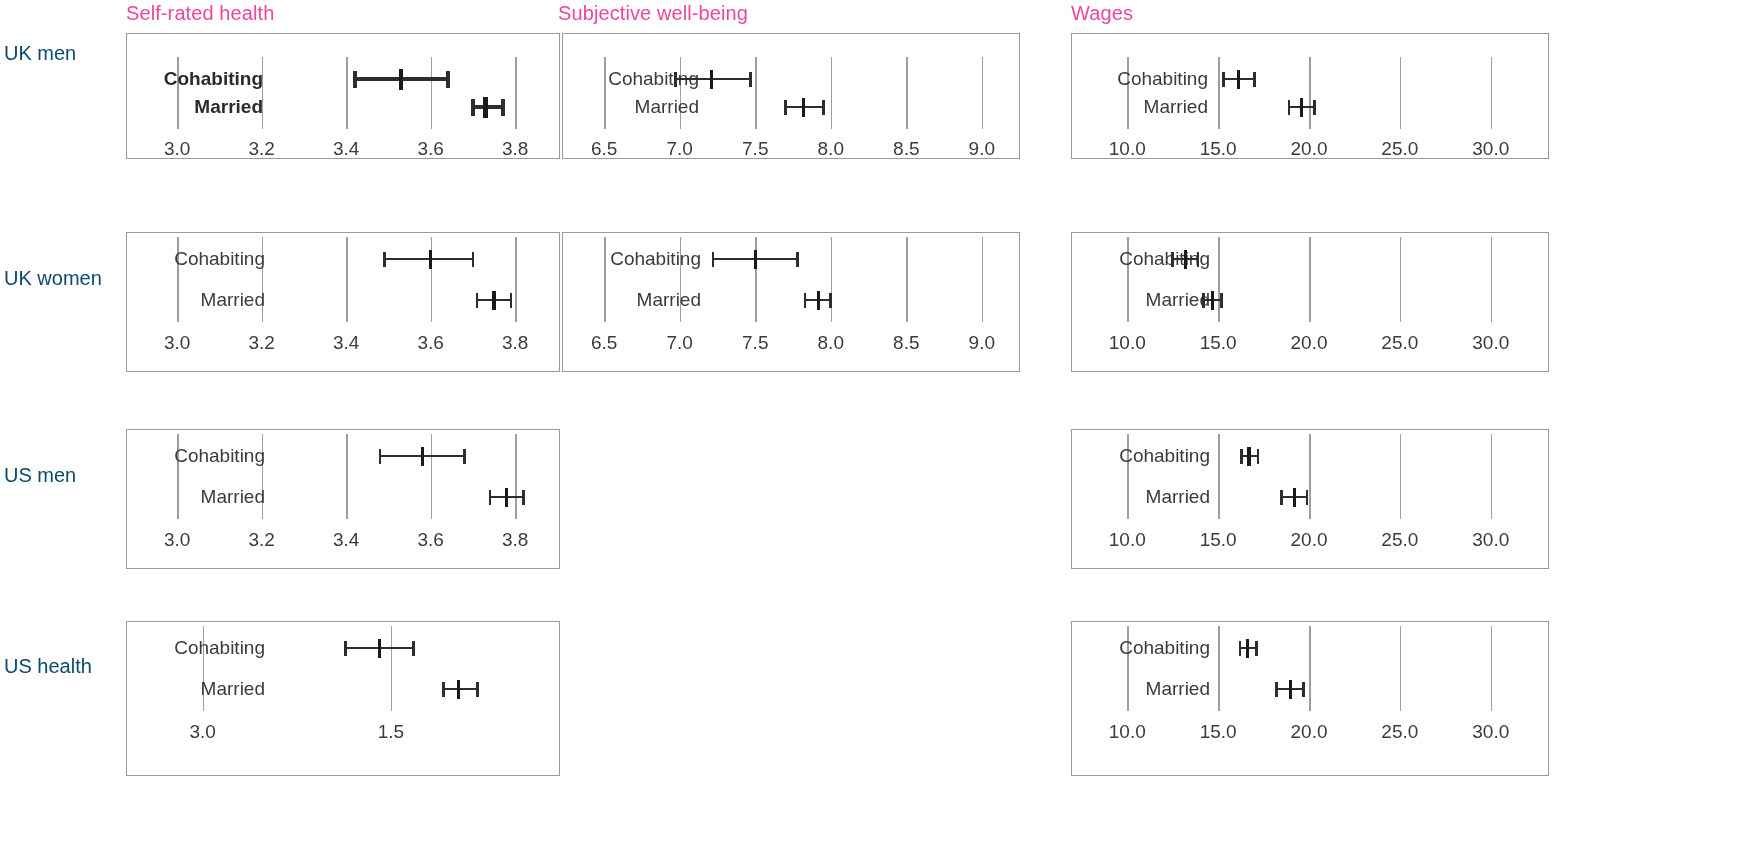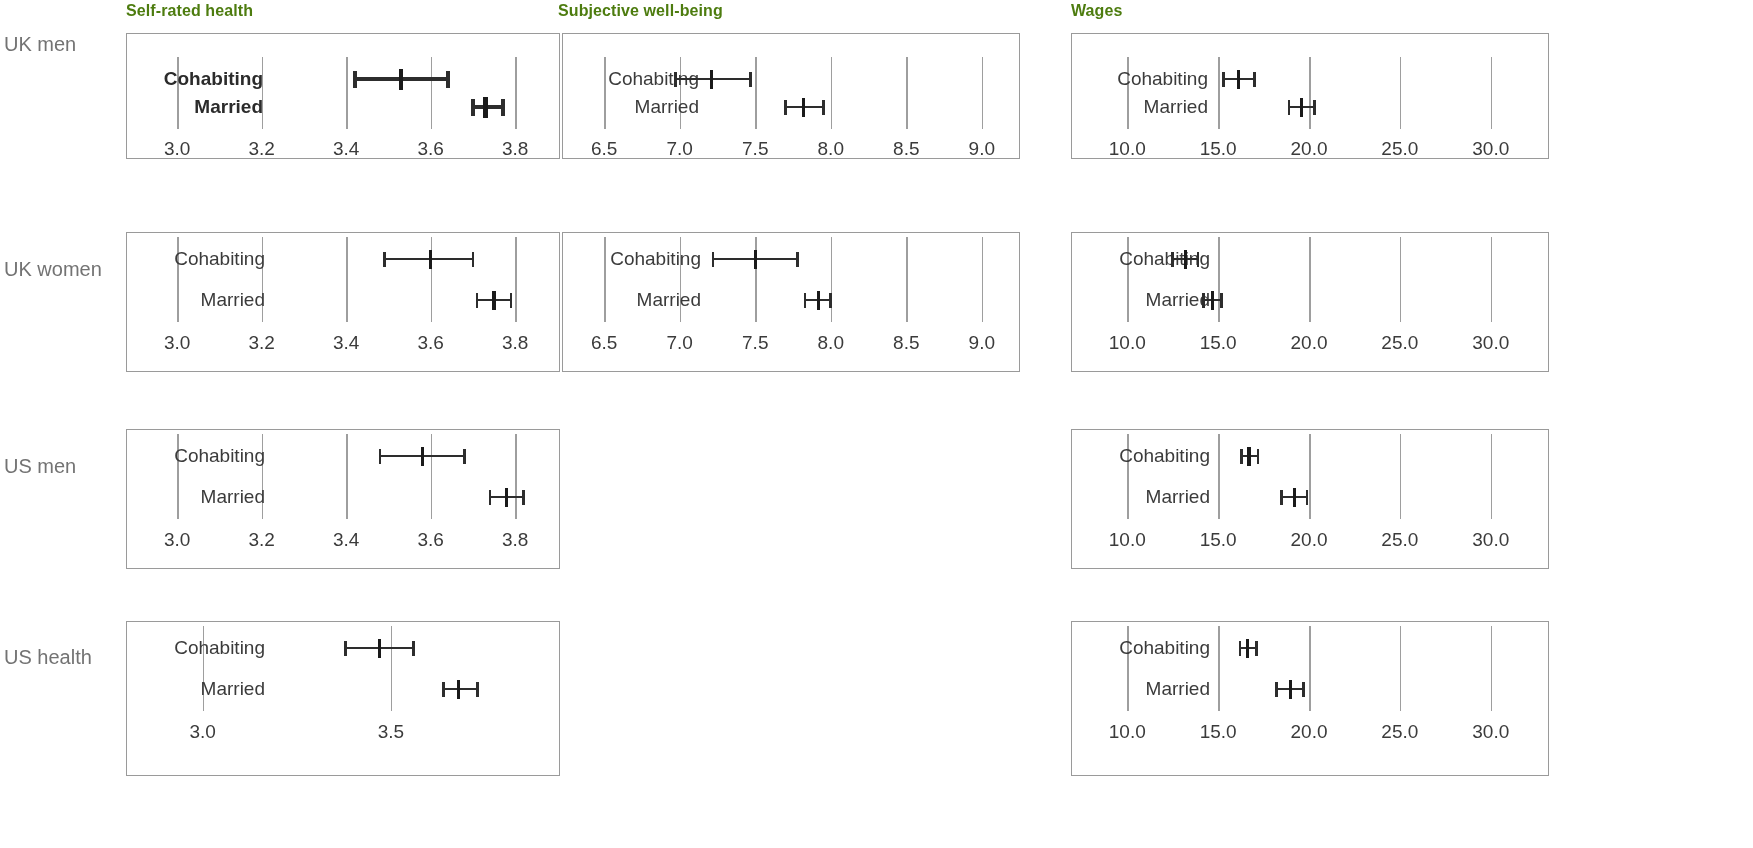--- a/index.html
+++ b/index.html
@@ -1,20 +1,20 @@
 <!DOCTYPE html>
 <html><head>
 <meta charset="utf-8">
 <style>
   html,body{margin:0;padding:0;background:#ffffff;}
   body{width:1753px;height:848px;font-family:"Liberation Sans",sans-serif;color:#3a3a3a;overflow:hidden;}
   #fig{position:relative;width:1753px;height:848px;}
 
-  .col-title{position:absolute;font-size:16px;color:#4d7c0f;white-space:nowrap;letter-spacing:.1px;font-weight:bold;}
-  .row-label{position:absolute;font-size:20px;color:#737373;white-space:nowrap;text-align:left;}
+  .col-title{position:absolute;font-size:20px;color:#ec4899;white-space:nowrap;letter-spacing:.1px;}
+  .row-label{position:absolute;font-size:20px;color:#0c4a6e;white-space:nowrap;text-align:left;margin-top:9px;}
 
   .panel{position:absolute;box-sizing:border-box;border:1.5px solid #9a9a9a;background:#fff;}
 
   .gridline{position:absolute;width:1.5px;background:#9e9e9e;}
   .tick-label{position:absolute;font-size:19px;color:#3b3b3b;transform:translateX(-50%);white-space:nowrap;}
 
   .cat-label{position:absolute;font-size:19px;color:#3b3b3b;white-space:nowrap;transform:translateY(-50%);text-align:right;}
   .cat-label.bold{font-weight:bold;color:#2b2b2b;}
 
   .errbar{position:absolute;height:0;}
@@ -246,21 +246,21 @@
         <div class="err-line" style="left: 209.738px; width: 25.4444px;"></div>
         <div class="err-cap" style="left: 208.438px;"></div>
         <div class="err-cap" style="left: 233.883px;"></div>
         <div class="err-pt" style="left: 220.86px;"></div>
       </div>
     </div>
     <div class="panel" style="left: 126px; top: 621px; width: 434px; height: 155px;">
       <div class="gridline" style="left: 75.7455px; top: 4px; height: 85px;"></div>
       <div class="tick-label" style="left: 75.7455px; top: 99px;">3.0</div>
       <div class="gridline" style="left: 263.927px; top: 4px; height: 85px;"></div>
-      <div class="tick-label" style="left: 263.927px; top: 99px;">3.5</div>
+      <div class="tick-label" style="left: 263.927px; top: 99px;">1.5</div>
       <div class="cat-label" style="right: 294px; top: 26px;">Cohabiting</div>
       <div class="errbar" style="left: 0px; top: 26px; width: 434px;">
         <div class="err-line" style="left: 218.764px; width: 67.7455px;"></div>
         <div class="err-cap" style="left: 217.464px;"></div>
         <div class="err-cap" style="left: 285.209px;"></div>
         <div class="err-pt" style="left: 251.036px;"></div>
       </div>
       <div class="cat-label" style="right: 294px; top: 67px;">Married</div>
       <div class="errbar" style="left: 0px; top: 67px; width: 434px;">
         <div class="err-line" style="left: 316.618px; width: 33.8727px;"></div>

